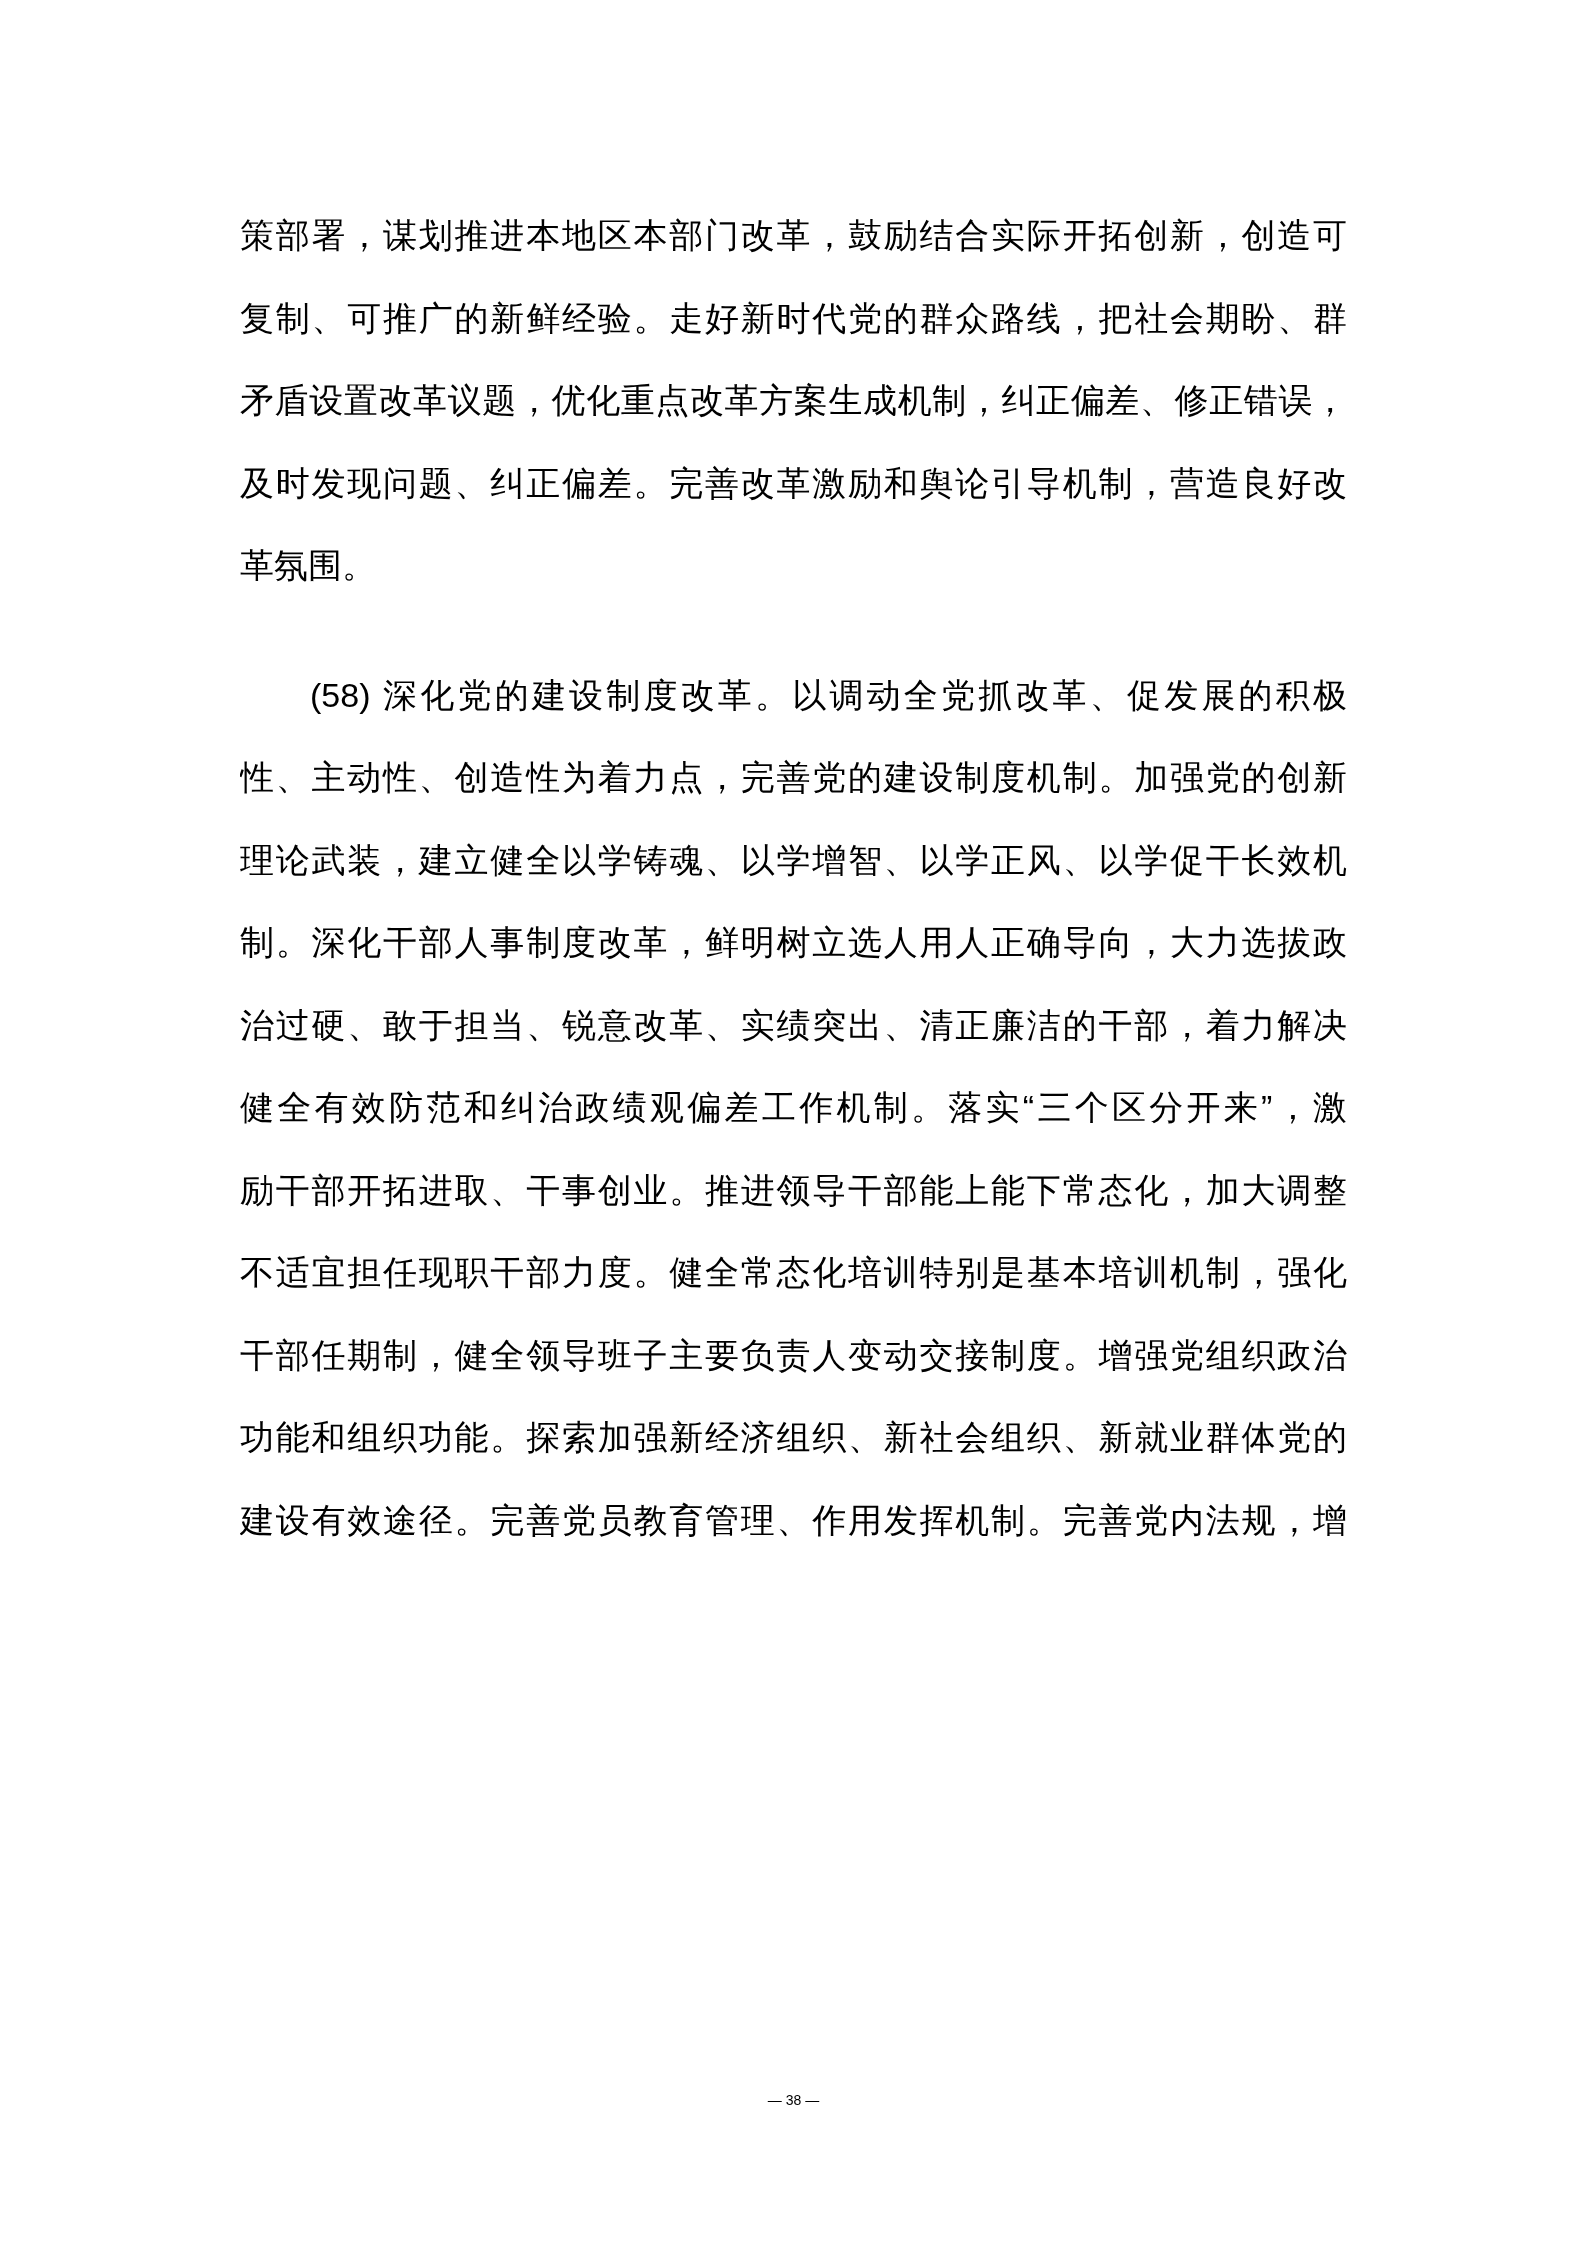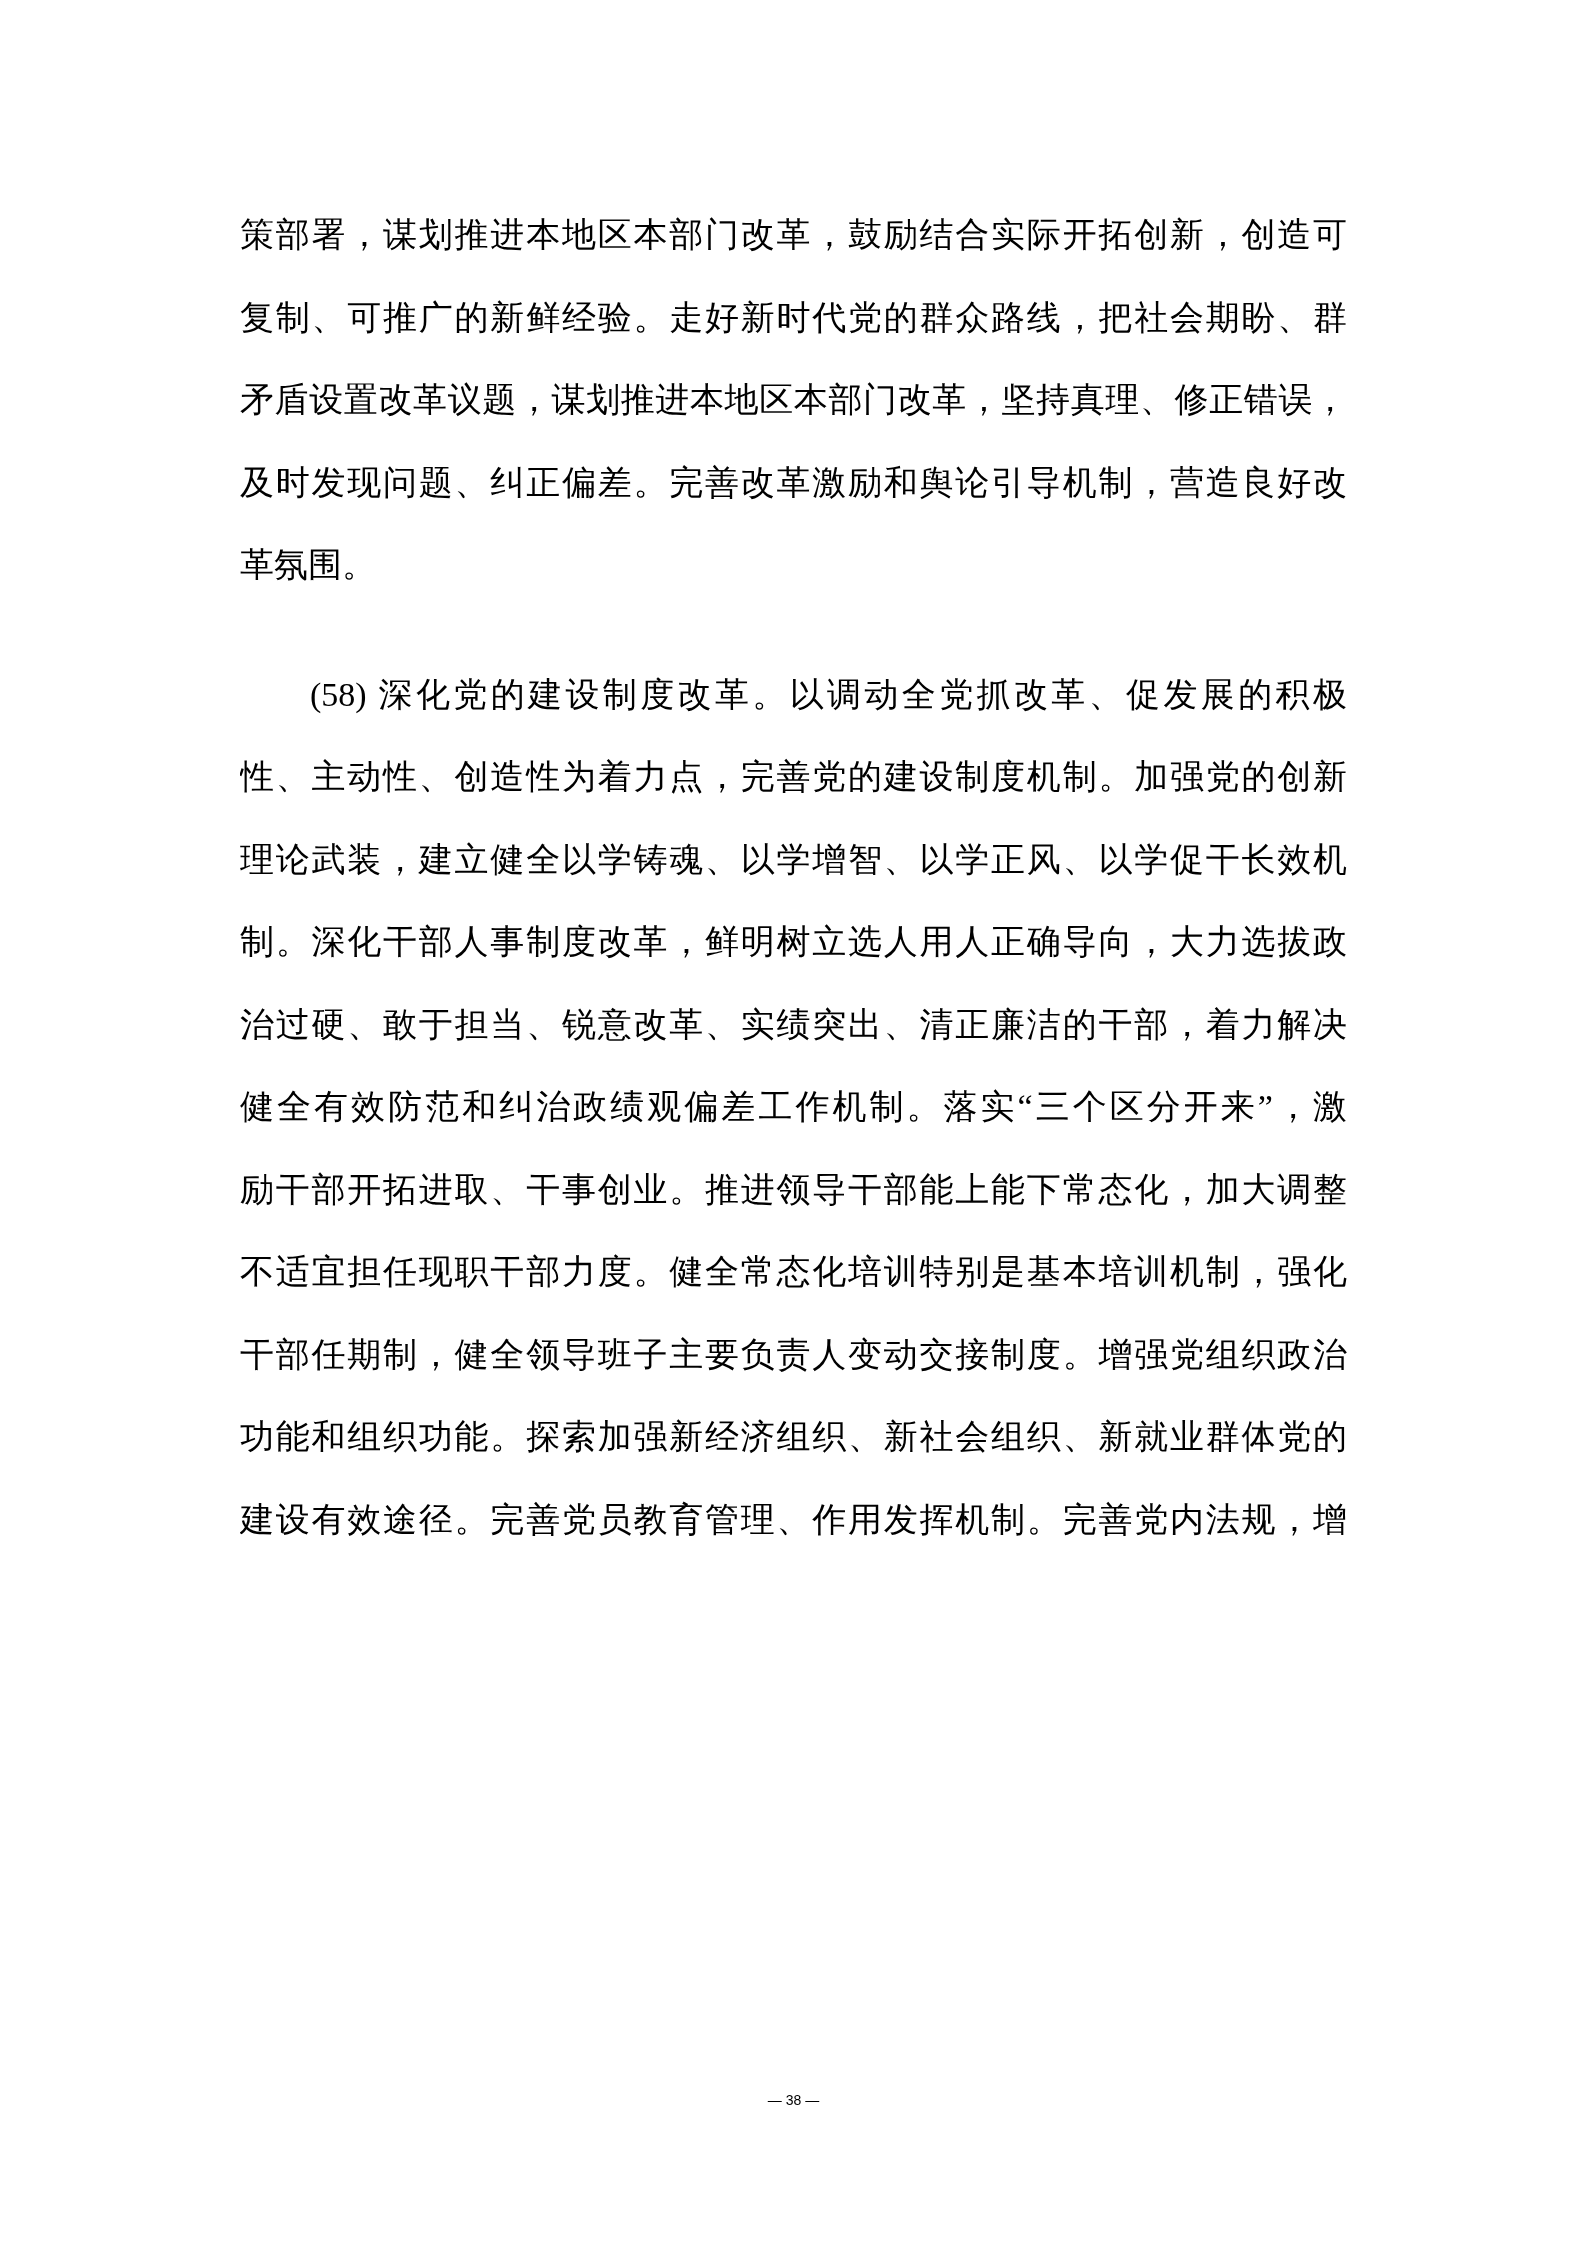--- a/index.html
+++ b/index.html
@@ -11,21 +11,21 @@
     font-family: "Liberation Sans", sans-serif;
     color: #000000;
     overflow: hidden;
   }
   .content {
     position: absolute;
     left: 240px;
     top: 194px;
     width: 1107px;
   }
-  .para { margin: 0; padding: 0; font-family: Liberation Serif, serif; }
+  .para { margin: 0; padding: 0; }
   .para2 { margin-top: 47px; }
   .line {
     font-size: 34px;
     line-height: 82.5px;
     height: 82.5px;
     white-space: normal;
     overflow: hidden;
     text-align: justify;
     text-justify: inter-character;
     color: #000000;
@@ -46,21 +46,21 @@
 </style>
 </head>
 <body>
 
 <div class="page">
   <div class="content">
 
     <div class="para">
       <div class="line just">策部署，谋划推进本地区本部门改革，鼓励结合实际开拓创新，创造可</div>
       <div class="line just">复制、可推广的新鲜经验。走好新时代党的群众路线，把社会期盼、群</div>
-      <div class="line just">矛盾设置改革议题，谋划推进本地区本部门改革，坚持真理、修正错误，</div>
+      <div class="line just">矛盾设置改革议题，优化重点改革方案生成机制，纠正偏差、修正错误，</div>
       <div class="line just">及时发现问题、纠正偏差。完善改革激励和舆论引导机制，营造良好改</div>
       <div class="line">革氛围。</div>
     </div>
 
     <div class="para para2">
       <div class="line just firstline">(58) 深化党的建设制度改革。以调动全党抓改革、促发展的积极</div>
       <div class="line just">性、主动性、创造性为着力点，完善党的建设制度机制。加强党的创新</div>
       <div class="line just">理论武装，建立健全以学铸魂、以学增智、以学正风、以学促干长效机</div>
       <div class="line just">制。深化干部人事制度改革，鲜明树立选人用人正确导向，大力选拔政</div>
       <div class="line just">治过硬、敢于担当、锐意改革、实绩突出、清正廉洁的干部，着力解决</div>

